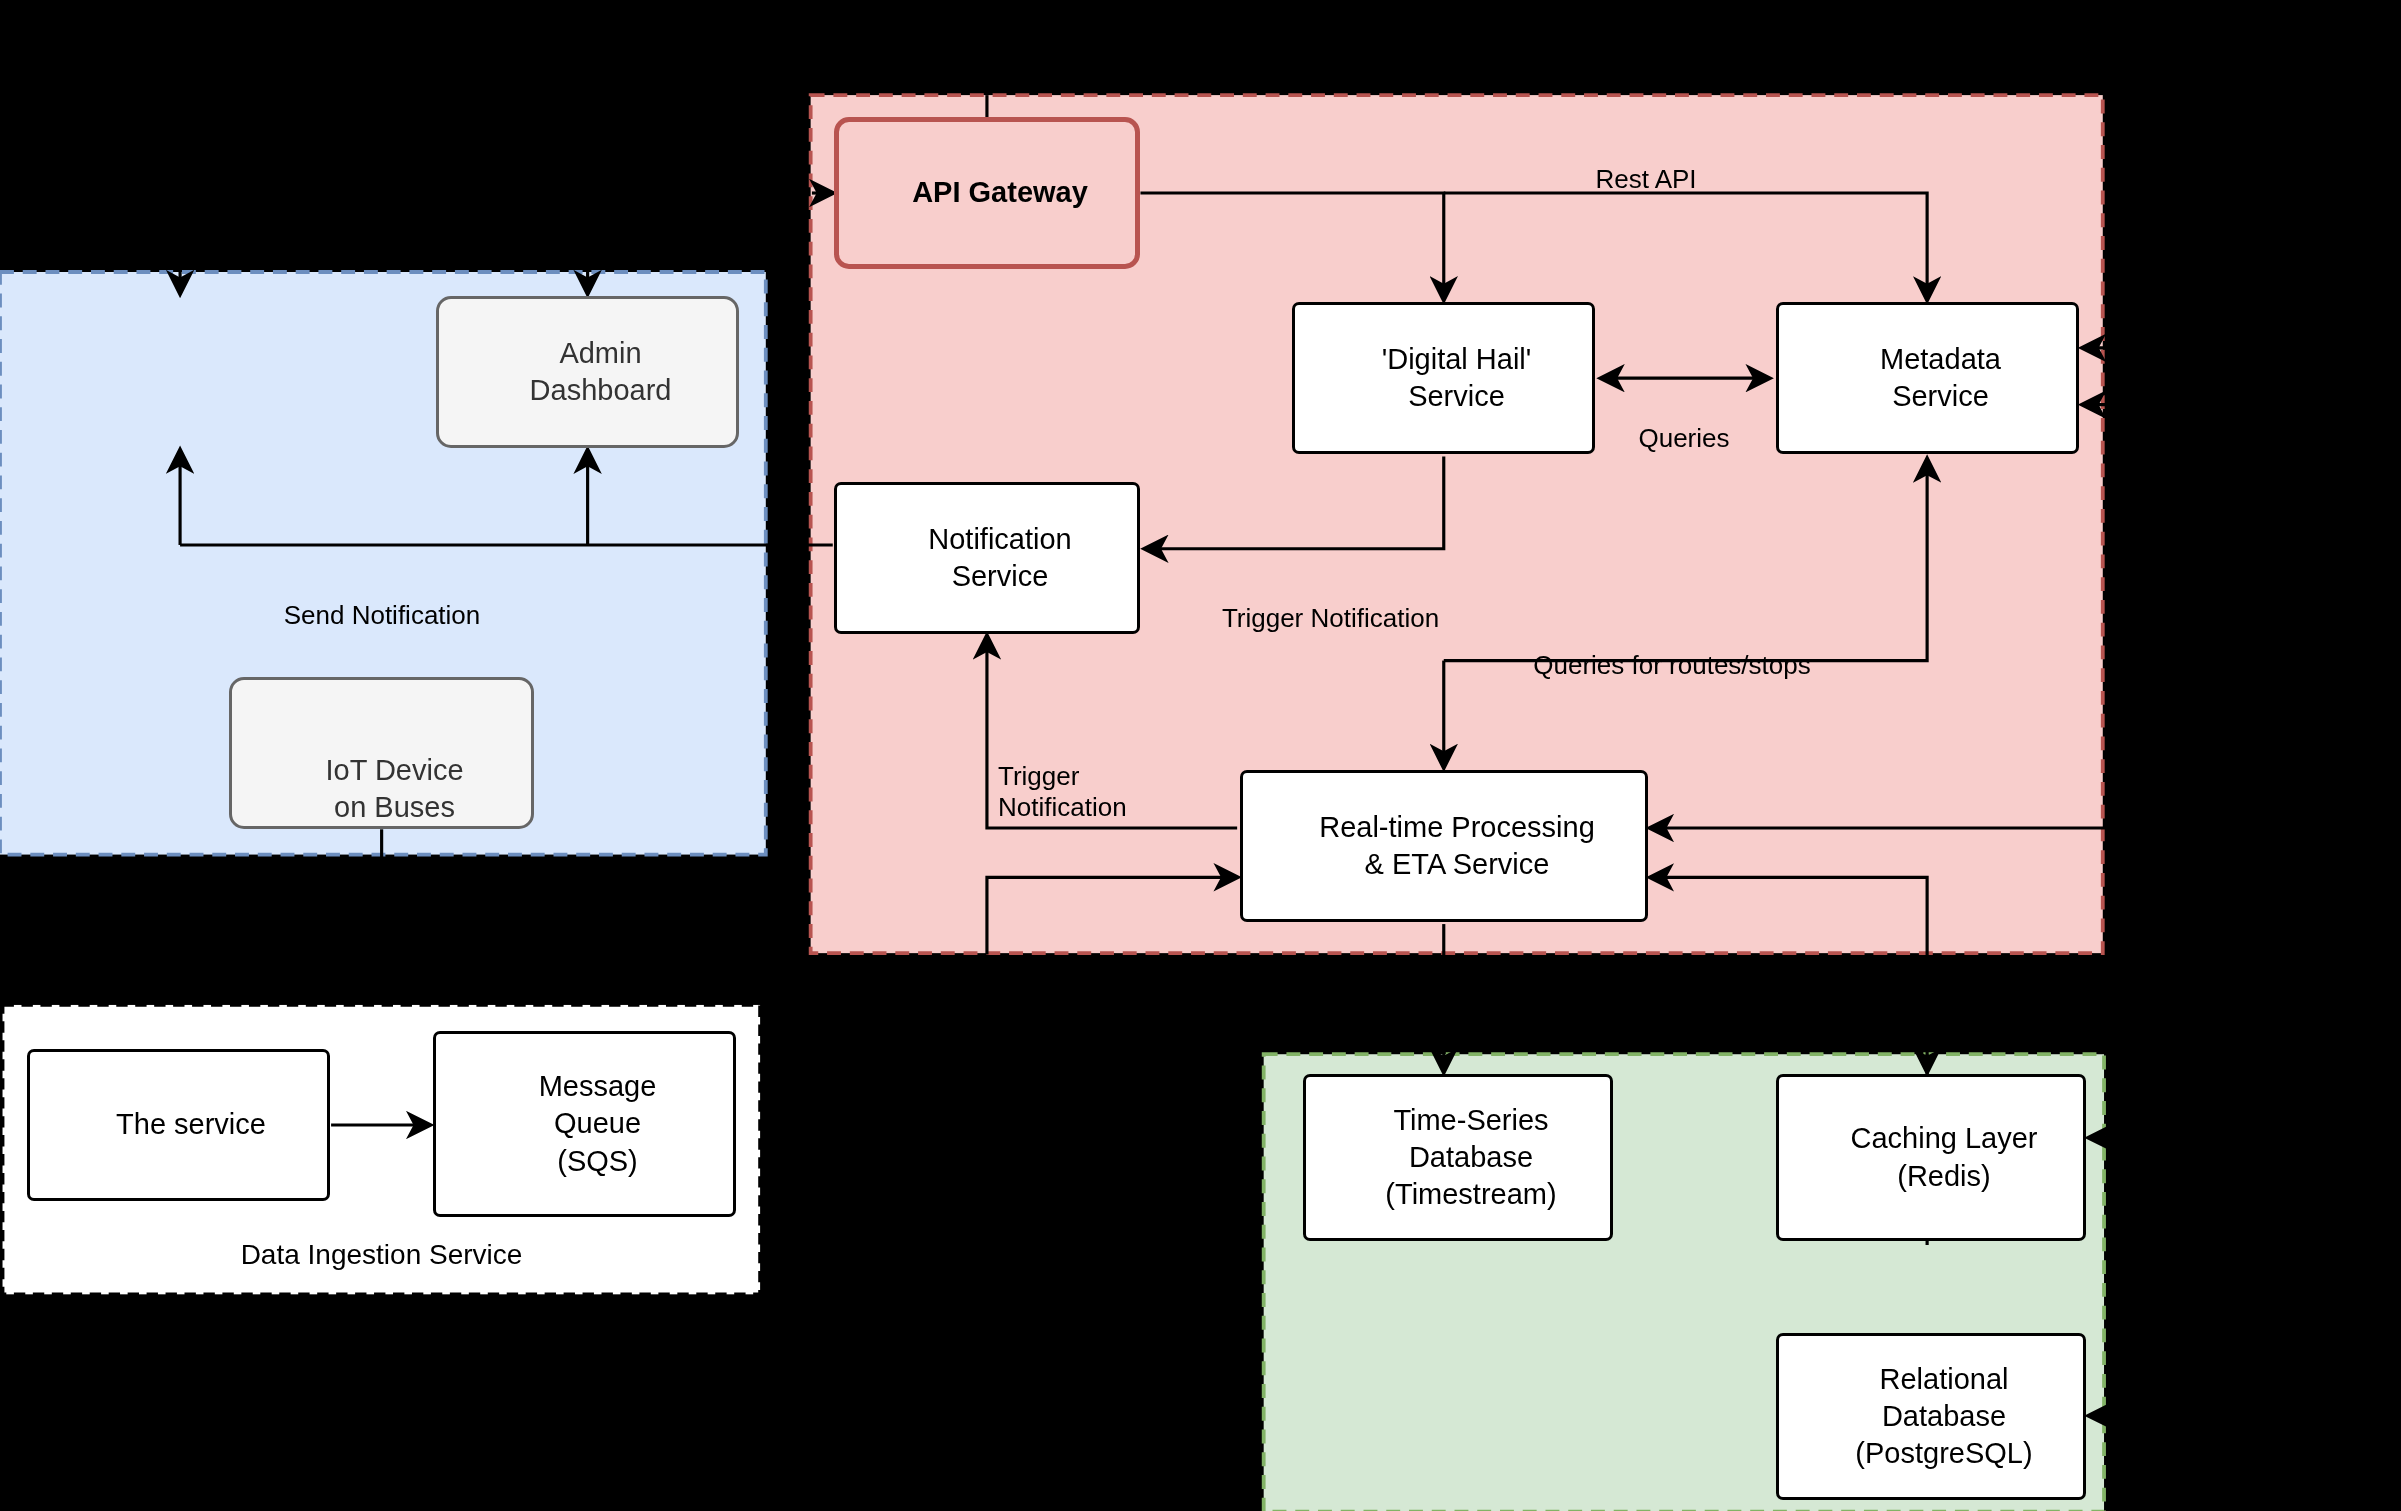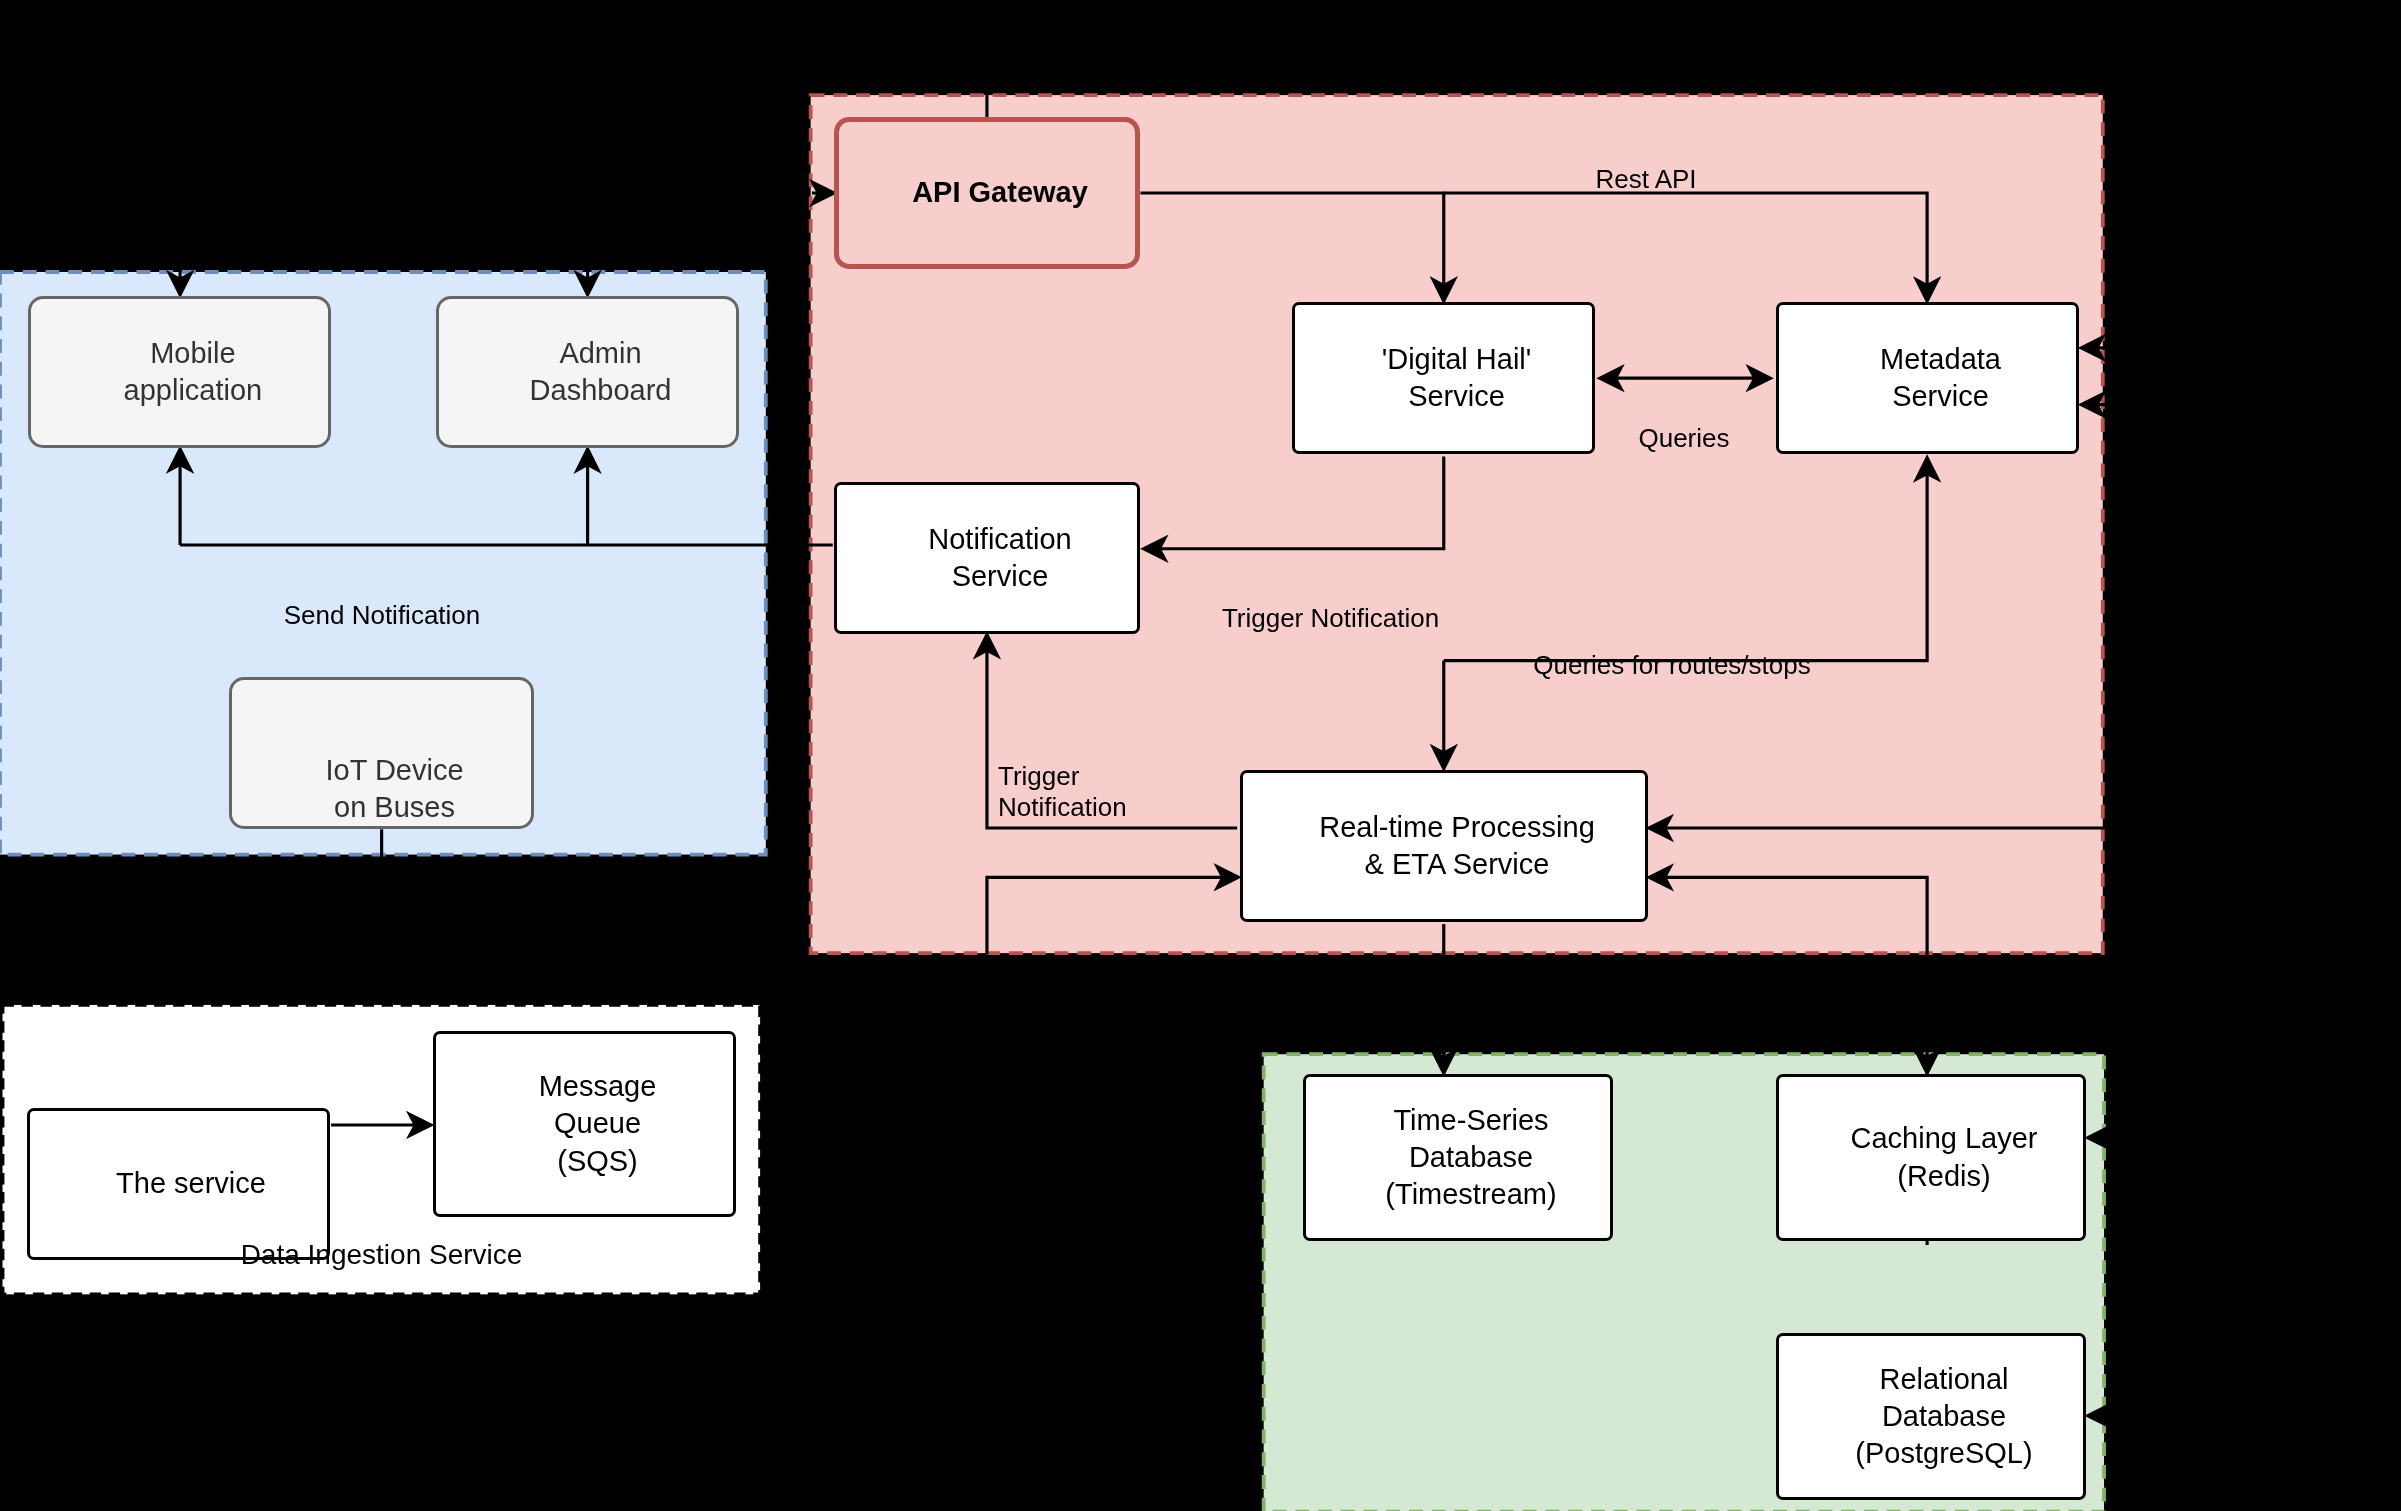--- a/index.html
+++ b/index.html
@@ -81,23 +81,20 @@
       <path d="M604,1312 L604,1392"></path>
 
       <path d="M524,1780 L680,1780" marker-end="url(#ah)"></path>
     </g>
   </svg>
 
   <div class="node n-gw" style="left:834px;top:117px;width:306px;height:152px;">
     <span>API Gateway</span>
   </div>
 
-  <div class="node n-grey" style="left:28.4px;top:296px;width:303px;height:152px;">
-    <span>Mobile<br>application</span>
-  </div>
 
   <div class="node n-grey" style="left:436px;top:296px;width:303px;height:152px;">
     <span>Admin<br>Dashboard</span>
   </div>
 
   <div class="node n-white" style="left:1292px;top:302px;width:303px;height:152px;">
     <span>'Digital Hail'<br>Service</span>
   </div>
 
   <div class="node n-white" style="left:1776px;top:302px;width:303px;height:152px;">
@@ -109,21 +106,21 @@
   </div>
 
   <div class="node n-grey" style="left:229px;top:677px;width:305px;height:152px;align-items:flex-end;">
     <span>IoT Device<br>on Buses</span>
   </div>
 
   <div class="node n-white" style="left:1240px;top:770px;width:408px;height:152px;">
     <span>Real-time Processing<br>&amp; ETA Service</span>
   </div>
 
-  <div class="node n-white" style="left:26.5px;top:1108px;width:303px;height:152px;">
+  <div class="node n-white" style="left:26.5px;top:1049px;width:303px;height:152px;">
     <span>The service</span>
   </div>
 
   <div class="node n-white" style="left:433px;top:1031px;width:303px;height:186px;">
     <span>Message<br>Queue<br>(SQS)</span>
   </div>
 
   <div class="node n-white" style="left:1303px;top:1074px;width:310px;height:167px;">
     <span>Time-Series<br>Database<br>(Timestream)</span>
   </div>

